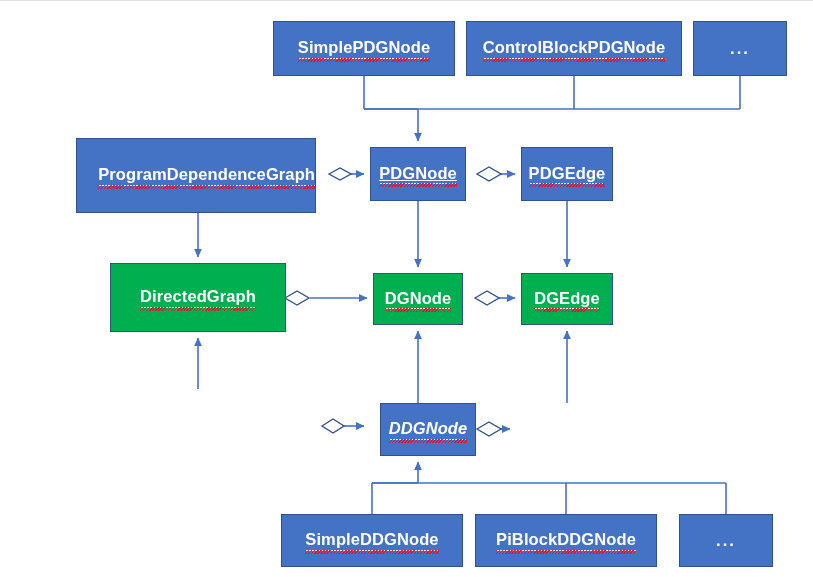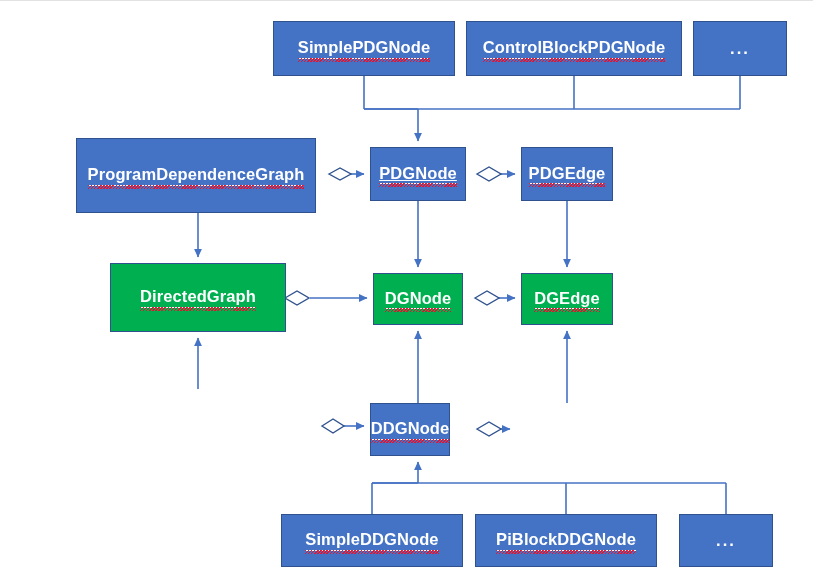--- a/index.html
+++ b/index.html
@@ -184,21 +184,21 @@
   </div>
 
   <div class="node blue" style="left:466px; top:20px; width:216px; height:55px;">
     <span class="label">ControlBlockPDGNode</span>
   </div>
 
   <div class="node blue plain" style="left:693px; top:20px; width:94px; height:55px;">
     <span class="label">...</span>
   </div>
 
-  <div class="node blue" style="left:76px; top:137px; width:240px; height:75px;">
+  <div class="node blue" style="left:76px; top:137px; width:240px; height:75px;justify-content:flex-end;">
     <span class="label">ProgramDependenceGraph</span>
   </div>
 
   <div class="node blue" style="left:370px; top:146px; width:96px; height:54px;text-decoration:underline;">
     <span class="label">PDGNode</span>
   </div>
 
   <div class="node blue" style="left:521px; top:146px; width:92px; height:54px;">
     <span class="label">PDGEdge</span>
   </div>
@@ -209,21 +209,21 @@
 
   <div class="node green" style="left:373px; top:272px; width:90px; height:52px;">
     <span class="label">DGNode</span>
   </div>
 
   <div class="node green" style="left:521px; top:272px; width:92px; height:52px;">
     <span class="label">DGEdge</span>
   </div>
 
 
-  <div class="node blue" style="left:370px; top:402px; width:80px; height:53px;">
+  <div class="node blue" style="left:380px; top:402px; width:96px; height:53px;font-style:italic;">
     <span class="label">DDGNode</span>
   </div>
 
 
   <div class="node blue" style="left:281px; top:513px; width:182px; height:53px;">
     <span class="label">SimpleDDGNode</span>
   </div>
 
   <div class="node blue" style="left:475px; top:513px; width:182px; height:53px;">
     <span class="label">PiBlockDDGNode</span>

